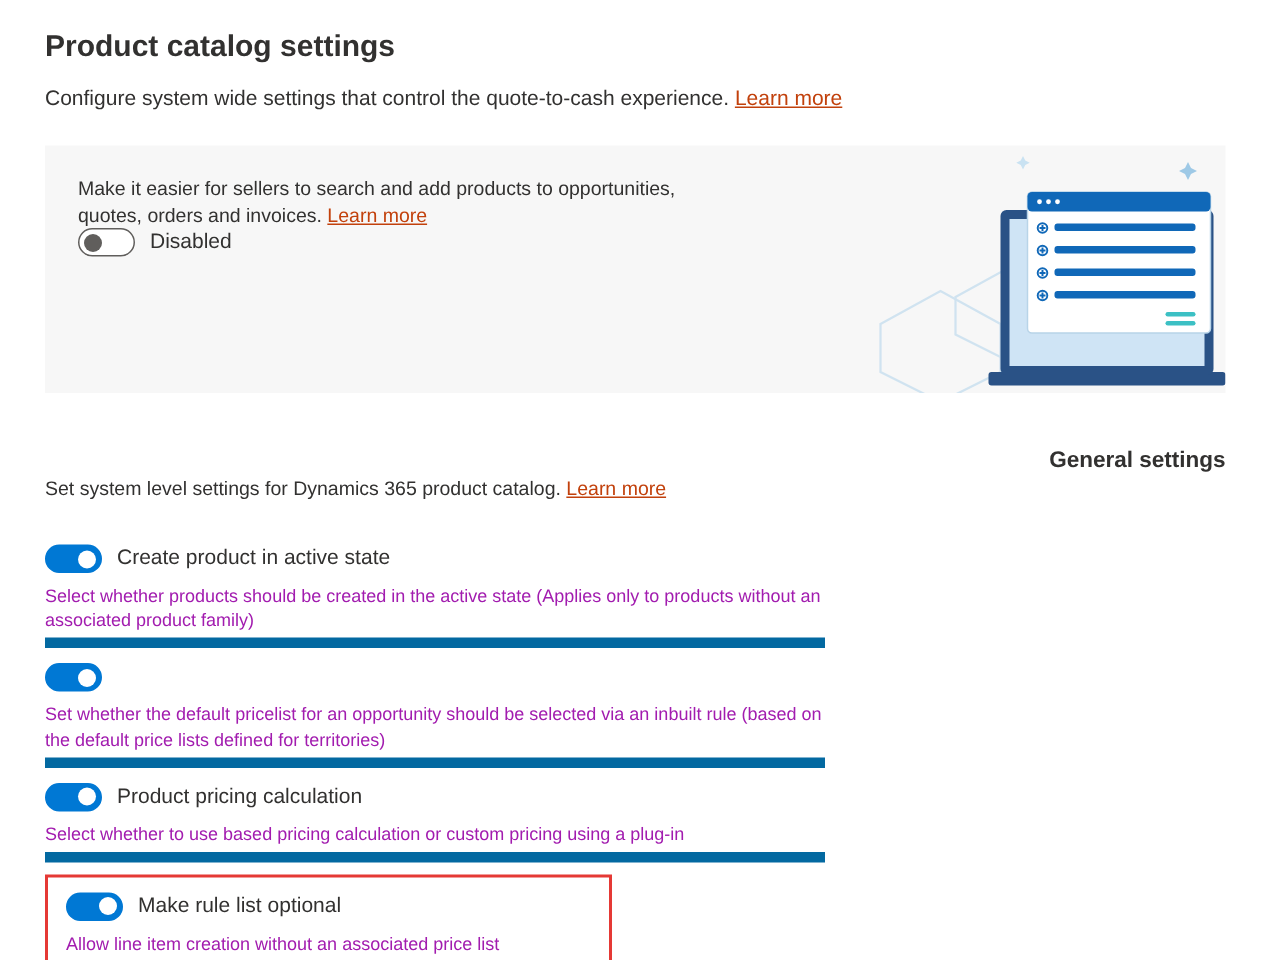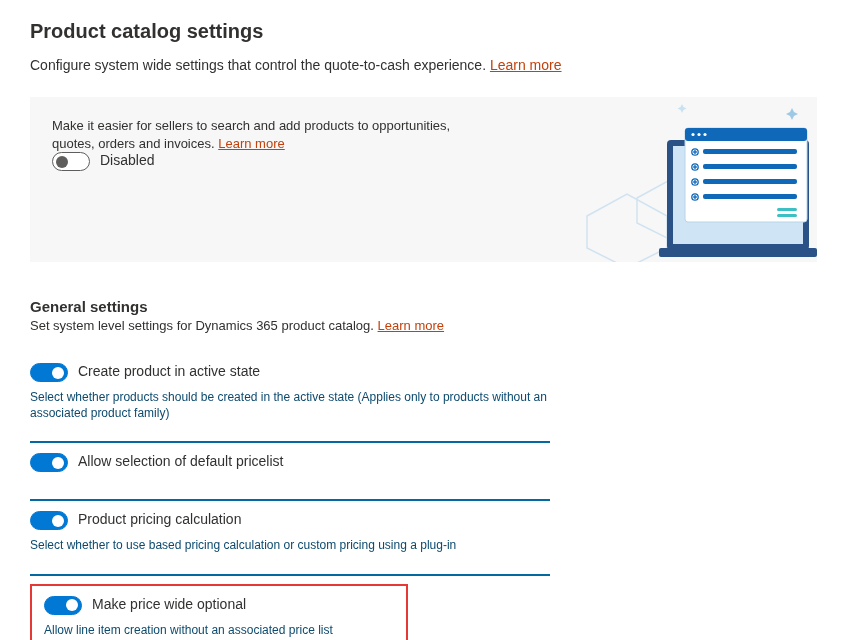--- a/index.html
+++ b/index.html
@@ -97,40 +97,41 @@
       position: absolute;
       right: -10px;
       bottom: -6px;
       width: 260px;
       height: 170px;
     }
     .section-title {
       font-size: 15px;
       font-weight: 600;
       margin-bottom: 3px;
+      text-align: right;
     }
     .section-subtitle {
       font-size: 13px;
       color: #323130;
       margin-bottom: 20px;
     }
     .setting {
-      padding: 10px 0 20px 0;
-      border-bottom: 2px solid #0369a1;
+      padding: 10px 0 4px 0;
+      border-bottom: 7px solid #0369a1;
       max-width: 520px;
     }
     .setting:last-child {
       border-bottom: none;
     }
     .setting .toggle-row {
       margin-bottom: 7px;
     }
     .setting .help {
       font-size: 12px;
-      color: #0c4a6e;
+      color: #a21caf;
       line-height: 1.35;
     }
     .highlight-box {
       border: 2px solid #e53935;
       padding: 10px 12px 12px 12px;
       max-width: 378px;
       margin-top: 8px;
     }
     .highlight-box .setting {
       border-bottom: none;
@@ -210,33 +211,33 @@
   <div class="toggle-row">
     <div class="toggle on"></div>
     <span class="toggle-label">Create product in active state</span>
   </div>
   <div class="help">Select whether products should be created in the active state (Applies only to products without an associated product family)</div>
 </div>
 
 <div class="setting">
   <div class="toggle-row">
     <div class="toggle on"></div>
-    <span class="toggle-label">Allow selection of default pricelist</span>
-  </div>
+  </div>
+  <div class="help">Set whether the default pricelist for an opportunity should be selected via an inbuilt rule (based on the default price lists defined for territories)</div>
 </div>
 
 <div class="setting">
   <div class="toggle-row">
     <div class="toggle on"></div>
     <span class="toggle-label">Product pricing calculation</span>
   </div>
   <div class="help">Select whether to use based pricing calculation or custom pricing using a plug-in</div>
 </div>
 
 <div class="highlight-box">
   <div class="setting">
     <div class="toggle-row">
       <div class="toggle on"></div>
-      <span class="toggle-label">Make price wide optional</span>
+      <span class="toggle-label">Make rule list optional</span>
     </div>
     <div class="help">Allow line item creation without an associated price list</div>
   </div>
 </div>
 
 </body></html>

